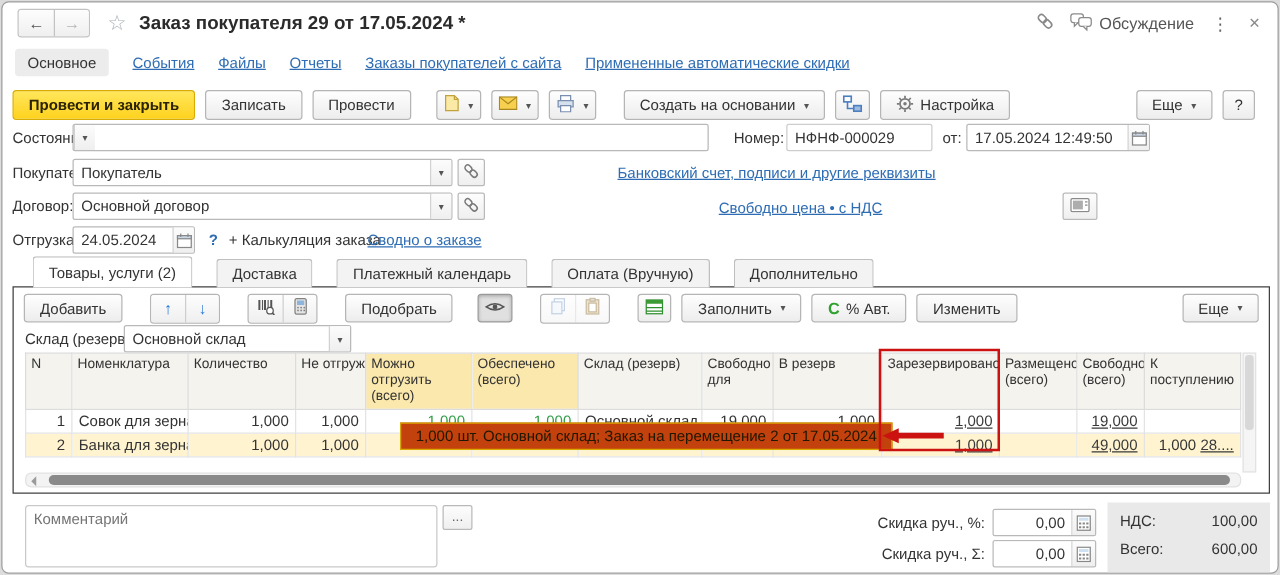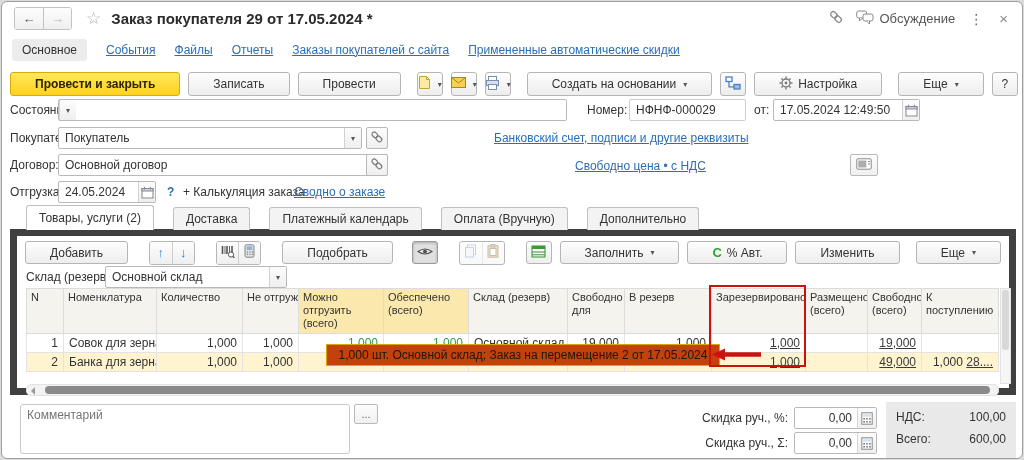--- a/index.html
+++ b/index.html
@@ -21,21 +21,21 @@
   .kebab{font-size:14px;color:#666;padding:0 2px;}
   .wclose{font-size:15px;color:#8A8A8A;padding:0 2px;}
 
   
   .navtabs{position:absolute;top:33px;left:0;right:0;height:29px;display:flex;align-items:center;gap:19px;padding:0 10px;}
   .navtab-active{background:#ECECEC;border-radius:3px;padding:4px 10px;color:#333;}
   .navlink{color:#2E6DB4;text-decoration:underline;white-space:nowrap;}
 
   
   .cmdbar{position:absolute;top:68px;left:0;right:0;height:28px;display:flex;align-items:center;gap:8px;padding:0 18px 0 8px;}
-  .btn{height:24px;padding:0 24px;display:inline-flex;align-items:center;justify-content:center;gap:5px;
+  .btn{height:24px;padding:0 12px;display:inline-flex;align-items:center;justify-content:center;gap:5px;
        background:linear-gradient(#FEFEFE,#EDEDED);border:1px solid #B5B5B5;border-radius:3px;
        font-size:12px;color:#333;white-space:nowrap;cursor:default;}
   .btn-yellow{background:linear-gradient(#FFE75C,#FFD21E);border-color:#D9AC00;font-weight:bold;color:#2B2300;}
   .iconbtn{padding:0 5px;min-width:26px;}
   .dd{font-size:8px;color:#555;margin-left:2px;}
   .spacer{flex:1;}
 
   
   .lbl{position:absolute;font-size:12px;color:#333;white-space:nowrap;}
   .combo{position:absolute;height:22px;border:1px solid #B9B9B9;border-radius:2px;background:#fff;display:flex;align-items:stretch;}
@@ -48,21 +48,21 @@
       background:linear-gradient(#FDFDFD,#EFEFEF);display:flex;align-items:center;justify-content:center;}
   .alink{position:absolute;color:#2E6DB4;text-decoration:underline;font-size:12px;white-space:nowrap;text-align:right;}
   .plain{position:absolute;font-size:12px;color:#333;white-space:nowrap;}
   .hintq{position:absolute;color:#2E6DB4;font-weight:bold;font-size:12px;}
 
   
   .tabstrip{position:absolute;top:203px;left:8px;display:flex;align-items:flex-end;height:25px;z-index:3;}
   .tab{height:23px;padding:0 12px;display:flex;align-items:center;border:1px solid #BFBFBF;border-bottom:none;
        border-radius:3px 3px 0 0;background:#F3F3F3;margin-right:3px;color:#333;white-space:nowrap;margin-left:16px;}
   .tab.active{height:25px;background:#fff;position:relative;z-index:4;}
-  .tabbox{position:absolute;top:227px;left:8px;width:1006px;height:166px;border:7px solid #404040;background:#fff;}
+  .tabbox{position:absolute;top:227px;left:8px;width:1006px;height:166px;border:1px solid #404040;background:#fff;}
 
   .ttoolbar{position:absolute;top:4px;left:8px;right:8px;height:25px;display:flex;align-items:center;gap:8px;}
   .grp{display:flex;border:1px solid #B5B5B5;border-radius:3px;overflow:hidden;}
   .gbtn{width:27px;height:22px;display:flex;align-items:center;justify-content:center;background:linear-gradient(#FDFDFD,#EFEFEF);}
   .gbtn + .gbtn{border-left:1px solid #CDCDCD;}
   .pressed{background:#E0E0E0;border-color:#999;box-shadow:inset 0 1px 3px rgba(0,0,0,.25);}
   .disabled{opacity:.45;}
   .bluearr{color:#2B7BD6;font-weight:bold;font-size:13px;}
   .greenC{color:#2FA12F;font-weight:bold;font-size:13px;}
 
@@ -255,21 +255,21 @@
           <g transform="rotate(45 7 7)" fill="none" stroke="#7A7A7A" stroke-width="1.2">
             <rect x="0.8" y="4.8" width="6.2" height="4.4" rx="2.2"></rect>
             <rect x="6.6" y="4.8" width="6.2" height="4.4" rx="2.2"></rect>
           </g>
         </svg>
     </span>
   </div>
   <a class="alink" style="left:492px;top:129px">Банковский счет, подписи и другие реквизиты</a>
 
   <span class="lbl" style="left:8px;top:156px">Договор:</span>
-  <div class="combo" style="left:56px;top:152px;width:330px">
+  <div class="combo" style="left:56px;top:152px;width:304px">
     <span class="cv">Основной договор</span>
     <span class="ca">▾</span>
   </div>
   <div class="sq" style="left:364px;top:152px">
     <span>
       <svg width="14" height="14" viewBox="0 0 14 14">
           <g transform="rotate(45 7 7)" fill="none" stroke="#7A7A7A" stroke-width="1.2">
             <rect x="0.8" y="4.8" width="6.2" height="4.4" rx="2.2"></rect>
             <rect x="6.6" y="4.8" width="6.2" height="4.4" rx="2.2"></rect>
           </g>

